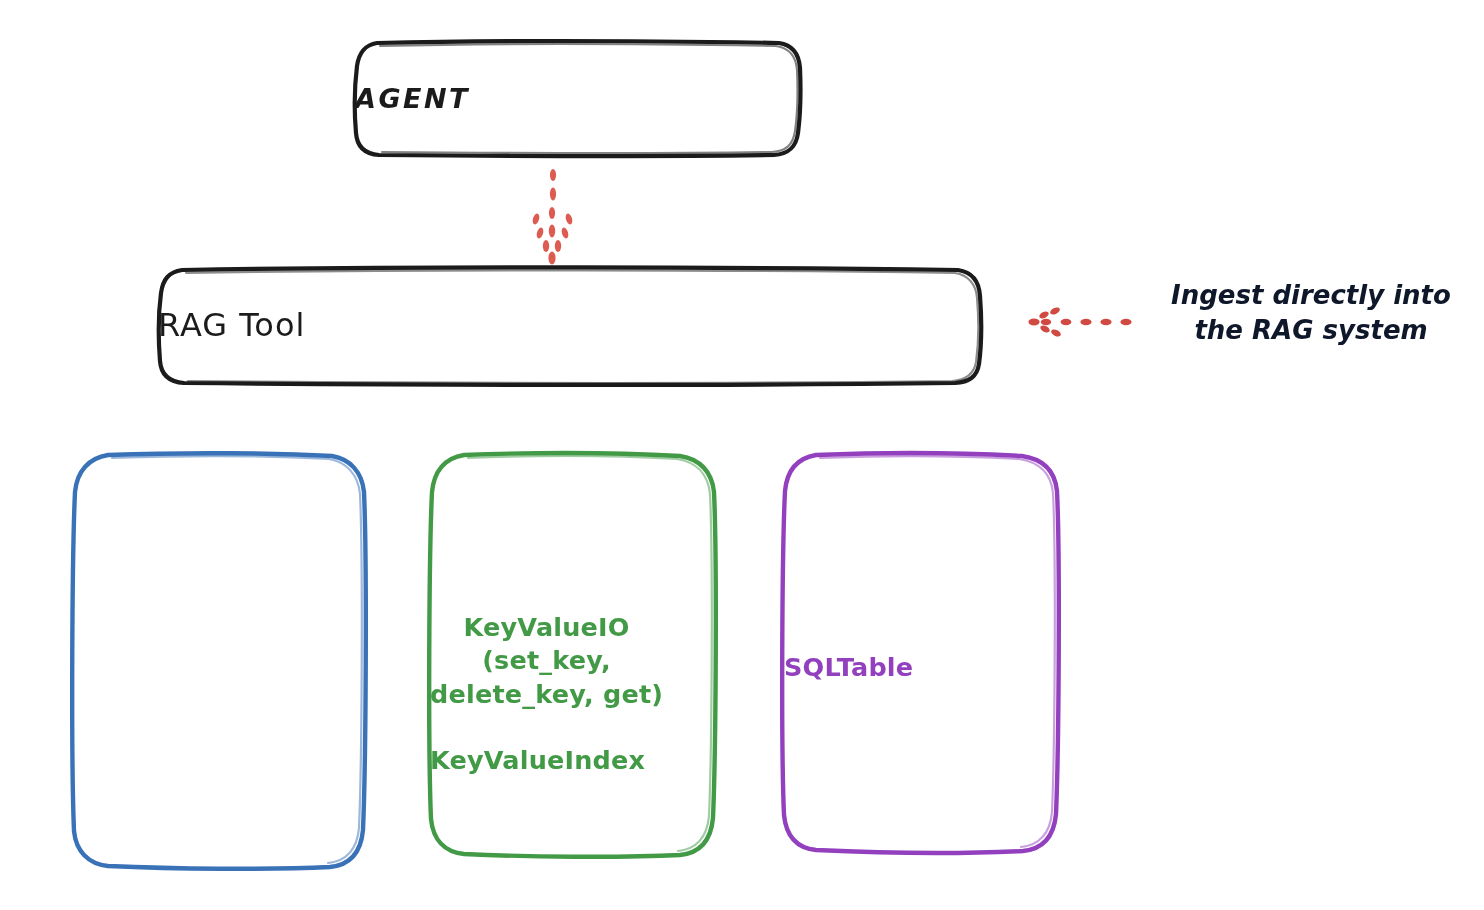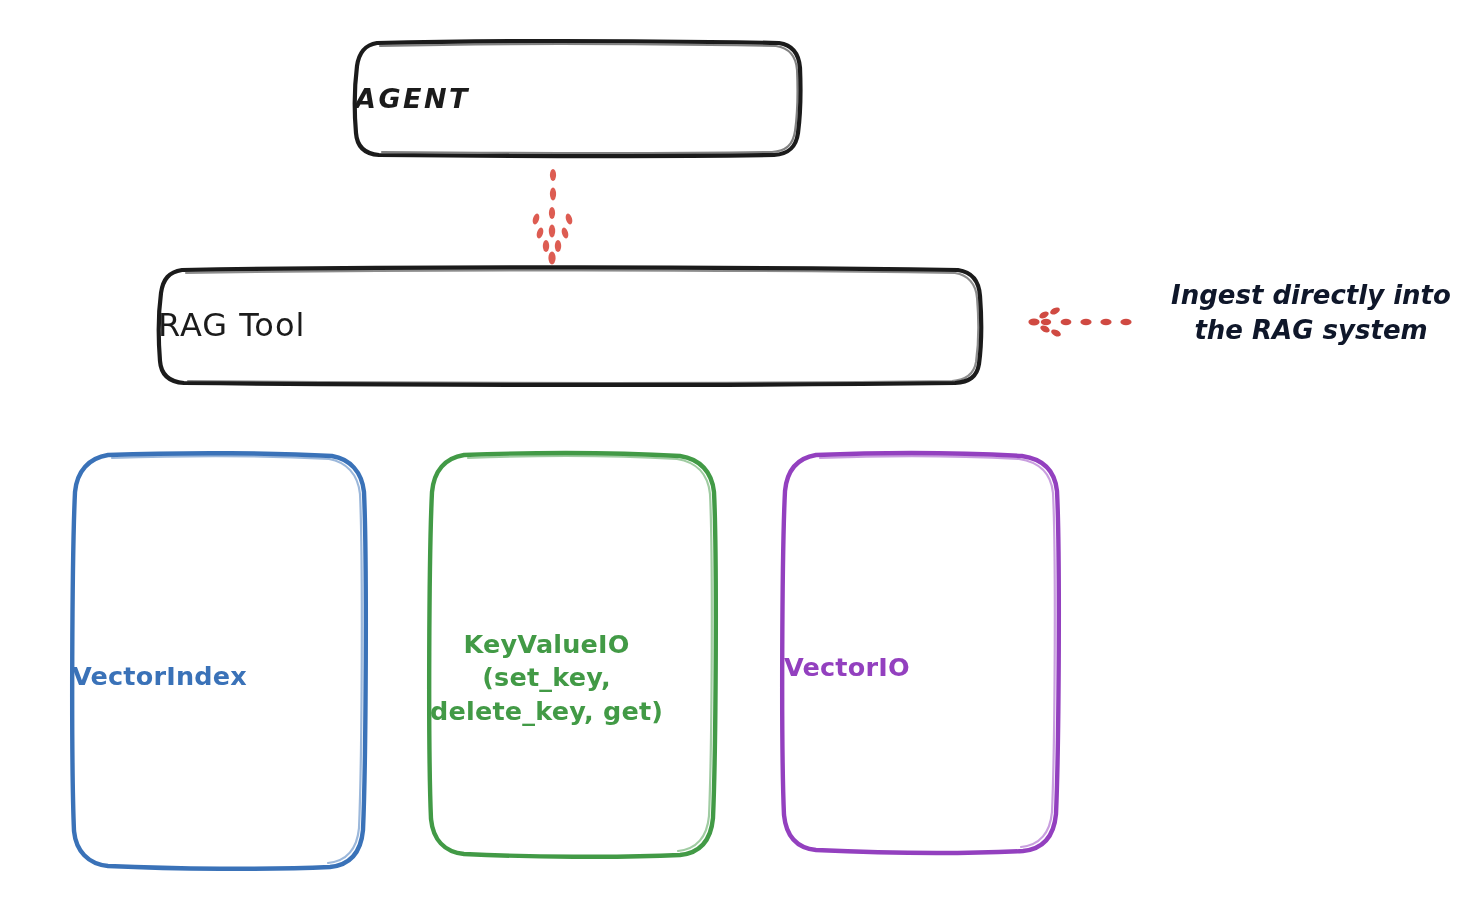--- a/index.html
+++ b/index.html
@@ -232,29 +232,29 @@
 <div class="node" id="agent-node">
   <div class="node-label">AGENT</div>
 </div>
 
 <div class="node" id="ragtool-node">
   <div class="node-label">RAG Tool</div>
 </div>
 
 <div class="node provider" id="vectorio-node">
   <div class="gap"></div>
-  <div class="node-label">VectorIndex</div>
 </div>
 
 <div class="node provider" id="keyvalueio-node">
   <div class="node-label">KeyValueIO
 (set_key,
 delete_key, get)</div>
   <div class="gap"></div>
+  <div class="node-label">KeyValueIndex</div>
 </div>
 
 <div class="node provider" id="relationalio-node">
   <div class="gap"></div>
-  <div class="node-label">VectorIO</div>
+  <div class="node-label">SQLTable</div>
 </div>
 
 <div id="ingest-annotation">Ingest directly into
 the RAG system</div>
 
 </body></html>

